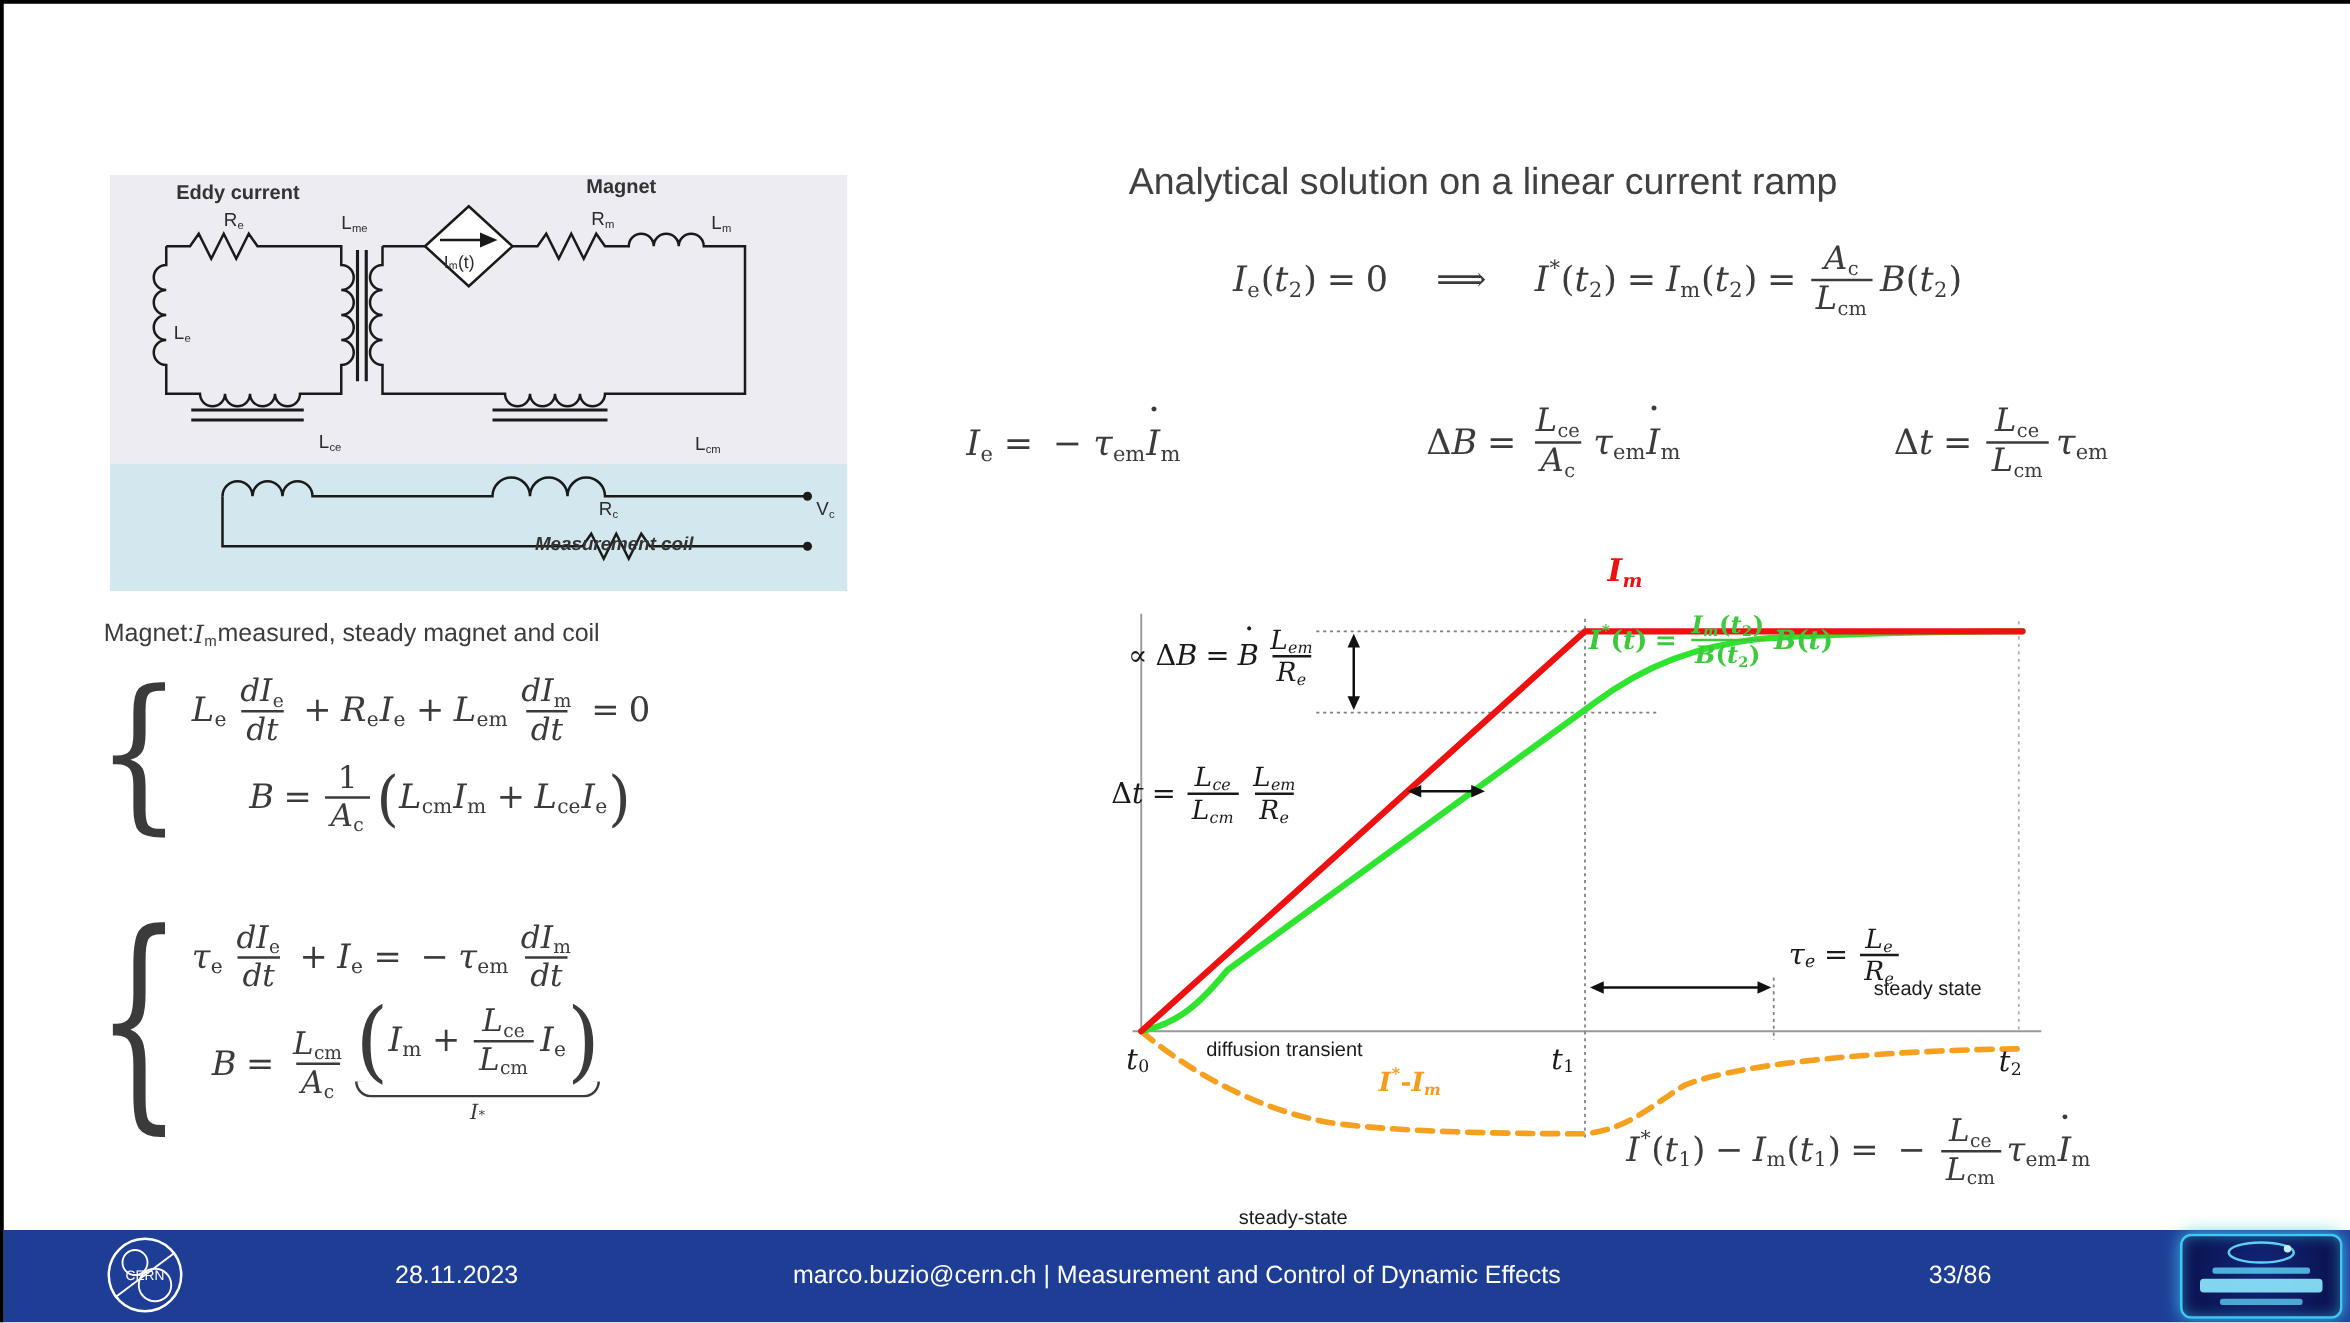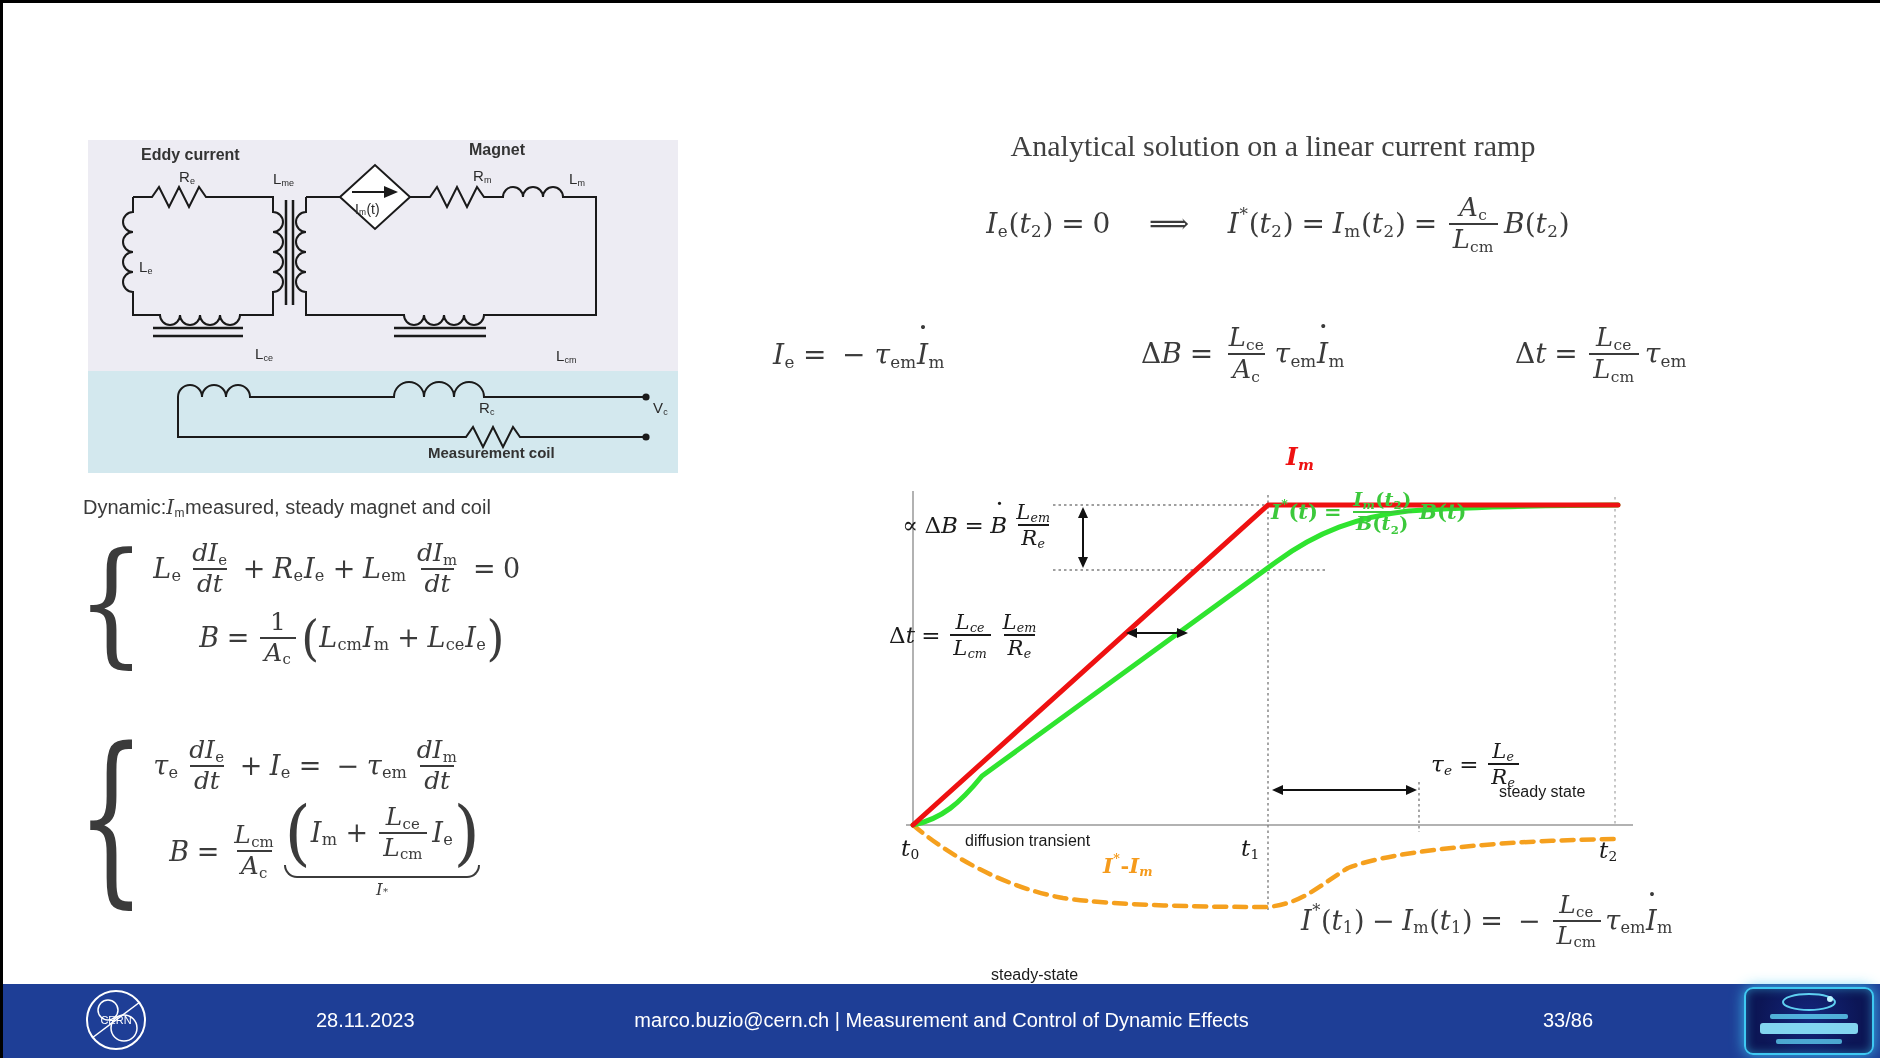--- a/index.html
+++ b/index.html
@@ -130,24 +130,24 @@
       <span class="ms">cm</span>
     </div>
   <div class="abs sans-eq clab" style="left:476px;top:396px;">
       <span class="mt">R</span>
       <span class="ms">c</span>
     </div>
   <div class="abs sans-eq clab" style="left:650px;top:396px;">
       <span class="mt">V</span>
       <span class="ms">c</span>
     </div>
-  <div class="abs chead" style="left:425px;top:441px;font-size:15px;">Measurement coil</div>
+  <div class="abs chead" style="left:425px;top:424px;font-size:15px;font-style:italic;">Measurement coil</div>
 
   <div class="abs sans-eq" style="left:80px;top:493px;font-size:20px;color:#3b3b3b;">
-      <span class="mt">Dynamic: </span>
+      <span class="mt">Magnet: </span>
       <span class="mv">I</span>
       <span class="ms">m</span>
       <span class="mt"> measured, steady magnet and coil</span>
     </div>
 
   <div class="abs system" style="left:70px;top:536px;">
     <span class="sbrace b1">{</span>
     <div class="syslines">
       <div class="eq" style="font-size:27px;">
           <span class="mv">L</span>
@@ -280,21 +280,21 @@
               <span class="ms">e</span>
               <span class="mb" style="font-size: 2.5em;">)</span>
             </span>
             <span class="mub"></span>
             <span class="mul"><span class="mv">I</span><span class="mp">*</span></span>
           </span>
         </div>
     </div>
   </div>
 
-  <div class="abs heading" style="left:900px;top:126px;width:740px;text-align:center;font-family:Liberation Serif, serif;">Analytical solution on a linear current ramp</div>
+  <div class="abs heading" style="left:900px;top:126px;width:740px;">Analytical solution on a linear current ramp</div>
 
   <div class="abs eq" style="left:880px;top:190px;width:790px;justify-content:center;font-size:28px;">
       <span class="mv">I</span>
       <span class="ms">e</span>
       <span class="mt">(</span>
       <span class="mv">t</span>
       <span class="ms">2</span>
       <span class="mt">)</span>
       <span class="mo">=</span>
       <span class="mt">0</span>

